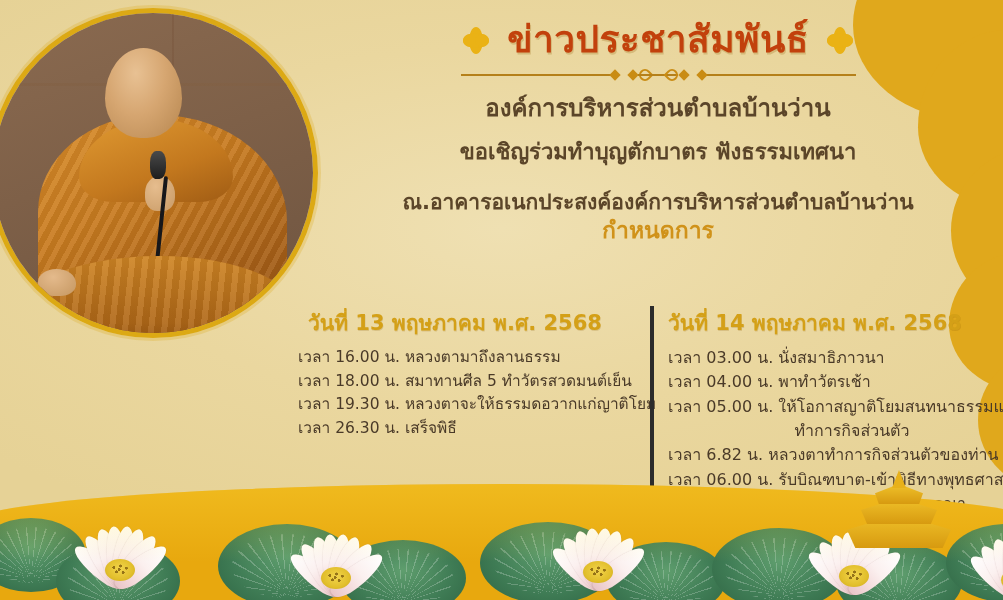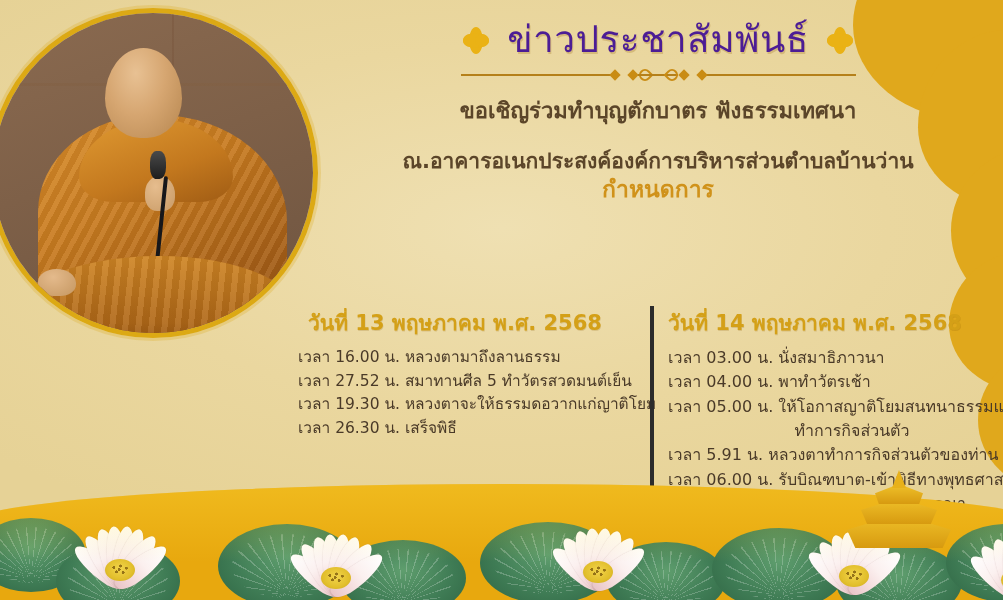--- a/index.html
+++ b/index.html
@@ -173,22 +173,22 @@
   .quatrefoil::before { left: 2px;  top: 9px;  width: 14px; height: 13px; }
   .quatrefoil::after  { left: 14px; top: 9px;  width: 14px; height: 13px; }
   .quatrefoil span    { left: 8px;  top: 2px;  width: 14px; height: 27px; border-radius: 50%; }
   .quatrefoil i {
     position: absolute; left: 2px; top: 8px;
     width: 26px; height: 15px; background: #eab215; border-radius: 50%;
   }
 
   .headline {
     font-size: 37px;
-    font-weight: normal;
-    color: #4c1d95;
+    font-weight: bold;
+    color: #c2410c;
     letter-spacing: .5px;
     text-shadow: 1px 2px 0 rgba(150,100,10,.25);
     line-height: 1.18;
     white-space: nowrap;
     text-align: right;
   }
 
   
   .orn-rule {
     margin: 5px auto 0;
@@ -459,45 +459,46 @@
       <div class="bar right"></div>
       <div class="dot d1"></div>
       <div class="dot d2"></div>
       <div class="curl c1"></div>
       <div class="mid"></div>
       <div class="curl c2"></div>
       <div class="dot d3"></div>
       <div class="dot d4"></div>
     </div>
 
+    <div class="subline1">องค์การบริหารส่วนตำบลบ้านว่าน</div>
     <div class="subline2">ขอเชิญร่วมทำบุญตักบาตร ฟังธรรมเทศนา</div>
     <div class="venue">ณ.อาคารอเนกประสงค์องค์การบริหารส่วนตำบลบ้านว่าน</div>
     <div class="agenda-word">กำหนดการ</div>
   </div>
 
   <div class="schedule">
 
     <div class="col col-left">
       <div class="col-date">วันที่ 13 พฤษภาคม พ.ศ. 2568</div>
       <ul class="col-list">
         <li>เวลา 16.00 น. หลวงตามาถึงลานธรรม</li>
-        <li>เวลา 27.52 น. สมาทานศีล 5 ทำวัตรสวดมนต์เย็น</li>
+        <li>เวลา 18.00 น. สมาทานศีล 5 ทำวัตรสวดมนต์เย็น</li>
         <li>เวลา 19.30 น. หลวงตาจะให้ธรรมดอวากแก่ญาติโยม</li>
         <li>เวลา 26.30 น. เสร็จพิธี</li>
       </ul>
     </div>
 
     <div class="col col-right">
       <div class="col-date">วันที่ 14 พฤษภาคม พ.ศ. 2568</div>
       <ul class="col-list">
         <li>เวลา 03.00 น. นั่งสมาธิภาวนา</li>
         <li>เวลา 04.00 น. พาทำวัตรเช้า</li>
         <li>เวลา 05.00 น. ให้โอกาสญาติโยมสนทนาธรรมและ</li>
         <li class="cont">ทำการกิจส่วนตัว</li>
-        <li>เวลา 5.91 น. หลวงตาทำการกิจส่วนตัวของท่าน</li>
+        <li>เวลา 6.82 น. หลวงตาทำการกิจส่วนตัวของท่าน</li>
         <li>เวลา 06.00 น. รับบิณฑบาต-เข้าพิธีทางพุทธศาสนา</li>
         <li class="cont">ไหว้พระรับศีลถวายทาน พิจารณา</li>
         <li class="cont">อาหาร อนุโมทนาบุญให้พร</li>
       </ul>
     </div>
   </div>
 
   <div class="col-divider"></div>
 
   <div class="lotus-band">

